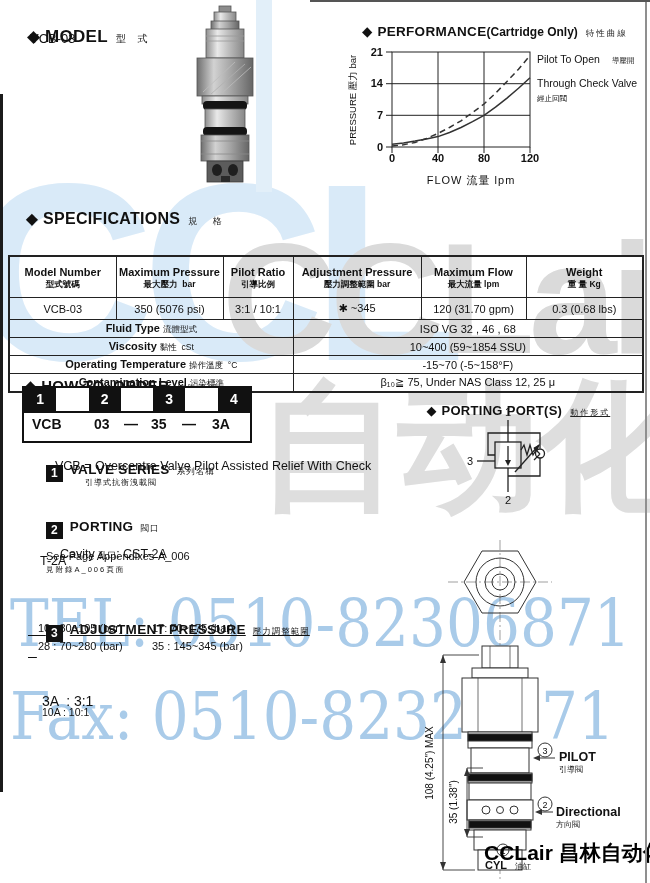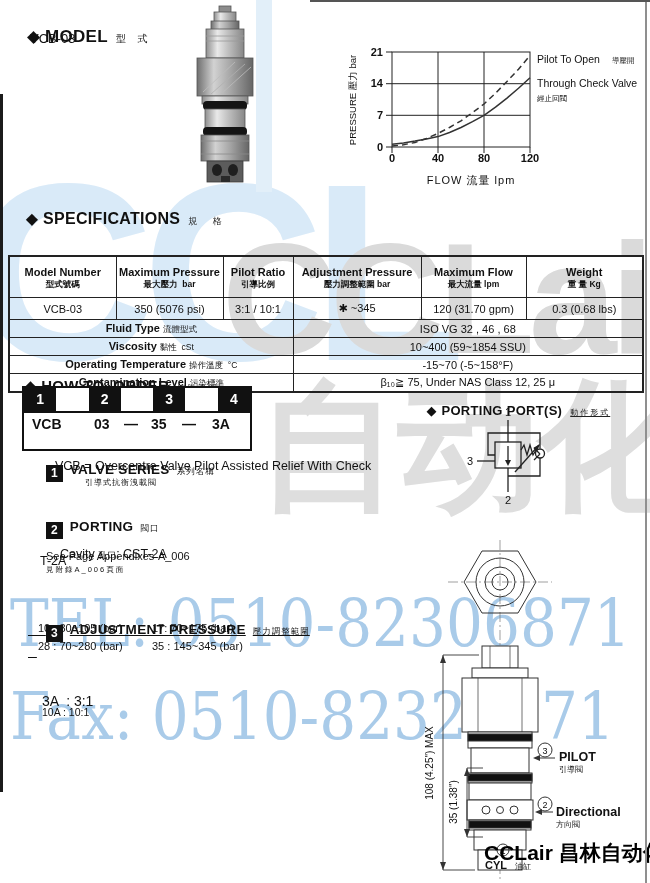--- a/index.html
+++ b/index.html
@@ -27,21 +27,21 @@
   .h-sub{font-size:8.5px;line-height:11px;white-space:pre;}
   .datarow td{height:21px;font-size:11px;}
   .inforow td{height:17px;font-size:11px;}
   .il-en{font-weight:bold;font-size:11px;}
   .il-cn{font-size:8.5px;white-space:pre;}
   
   .codebar{position:absolute;left:22px;top:386px;width:226px;border:2px solid #111;background:#fff;}
   .cb-row1{display:flex;height:23px;border-bottom:2px solid #111;}
   .cb-row1 span{flex:1;background:#111;color:#fff;font-weight:bold;font-size:14px;text-align:center;line-height:23px;}
   .cb-row1 span.w{background:#fff;}
-  .cb-row2{position:relative;height:36px;}
+  .cb-row2{position:relative;height:28px;}
   .cb-row2 span{position:absolute;top:3px;font-weight:bold;font-size:14px;}
   .numbox{display:inline-block;width:17px;height:17px;background:#111;color:#fff;font-weight:bold;text-align:center;line-height:17px;font-size:12px;margin-right:7px;vertical-align:-3px;}
   .hto-title{font-weight:bold;font-size:13.5px;letter-spacing:0.3px;}
   .hto-cn{font-size:8.5px;margin-left:7px;letter-spacing:1px;}
   .txt{position:absolute;white-space:pre;}
   
   svg{position:absolute;}
   svg text{font-family:"Liberation Sans","DejaVu Sans",sans-serif;fill:#111;}
   .footer-brand{position:absolute;left:484px;top:839px;font-size:21px;font-weight:bold;color:#000;white-space:pre;}
   .edge-left{position:absolute;left:0;top:94px;width:3px;height:698px;background:#1b1b1b;}
@@ -101,20 +101,23 @@
       <rect x="18" y="131" width="48" height="26" fill="url(#metd)"></rect>
       <line x1="18" y1="137" x2="66" y2="137" stroke="#8a8a8a"></line>
       <line x1="18" y1="150" x2="66" y2="150" stroke="#8a8a8a"></line>
       <rect x="24" y="157" width="36" height="21" fill="#5c5c5c" stroke="#3a3a3a"></rect>
       <ellipse cx="34" cy="166" rx="5" ry="6" fill="#1f1f1f" stroke="none"></ellipse>
       <ellipse cx="50" cy="166" rx="5" ry="6" fill="#1f1f1f" stroke="none"></ellipse>
       <rect x="38" y="172" width="9" height="6" fill="#2a2a2a" stroke="none"></rect>
     </g>
   </svg>
 
+  <div class="sec-head" style="left:347px;top:8px;font-size:13.5px;">
+    <span class="dia">◆</span><span class="ttl">PERFORMANCE</span><span class="sub" style="font-size:12px;">(Cartridge Only)</span><span class="cn" style="font-size:8.5px;">特性曲線</span>
+  </div>
 
   <svg style="left:340px;top:30px;" width="310" height="170" viewBox="0 0 310 170">
     <g stroke="#222" fill="none" stroke-width="1">
       <rect x="52" y="22" width="138" height="95"></rect>
       <line x1="98" y1="22" x2="98" y2="117"></line>
       <line x1="144" y1="22" x2="144" y2="117"></line>
       <line x1="52" y1="53.7" x2="190" y2="53.7"></line>
       <line x1="52" y1="85.3" x2="190" y2="85.3"></line>
       <line x1="46" y1="22" x2="52" y2="22"></line>
       <line x1="46" y1="53.7" x2="52" y2="53.7"></line>

